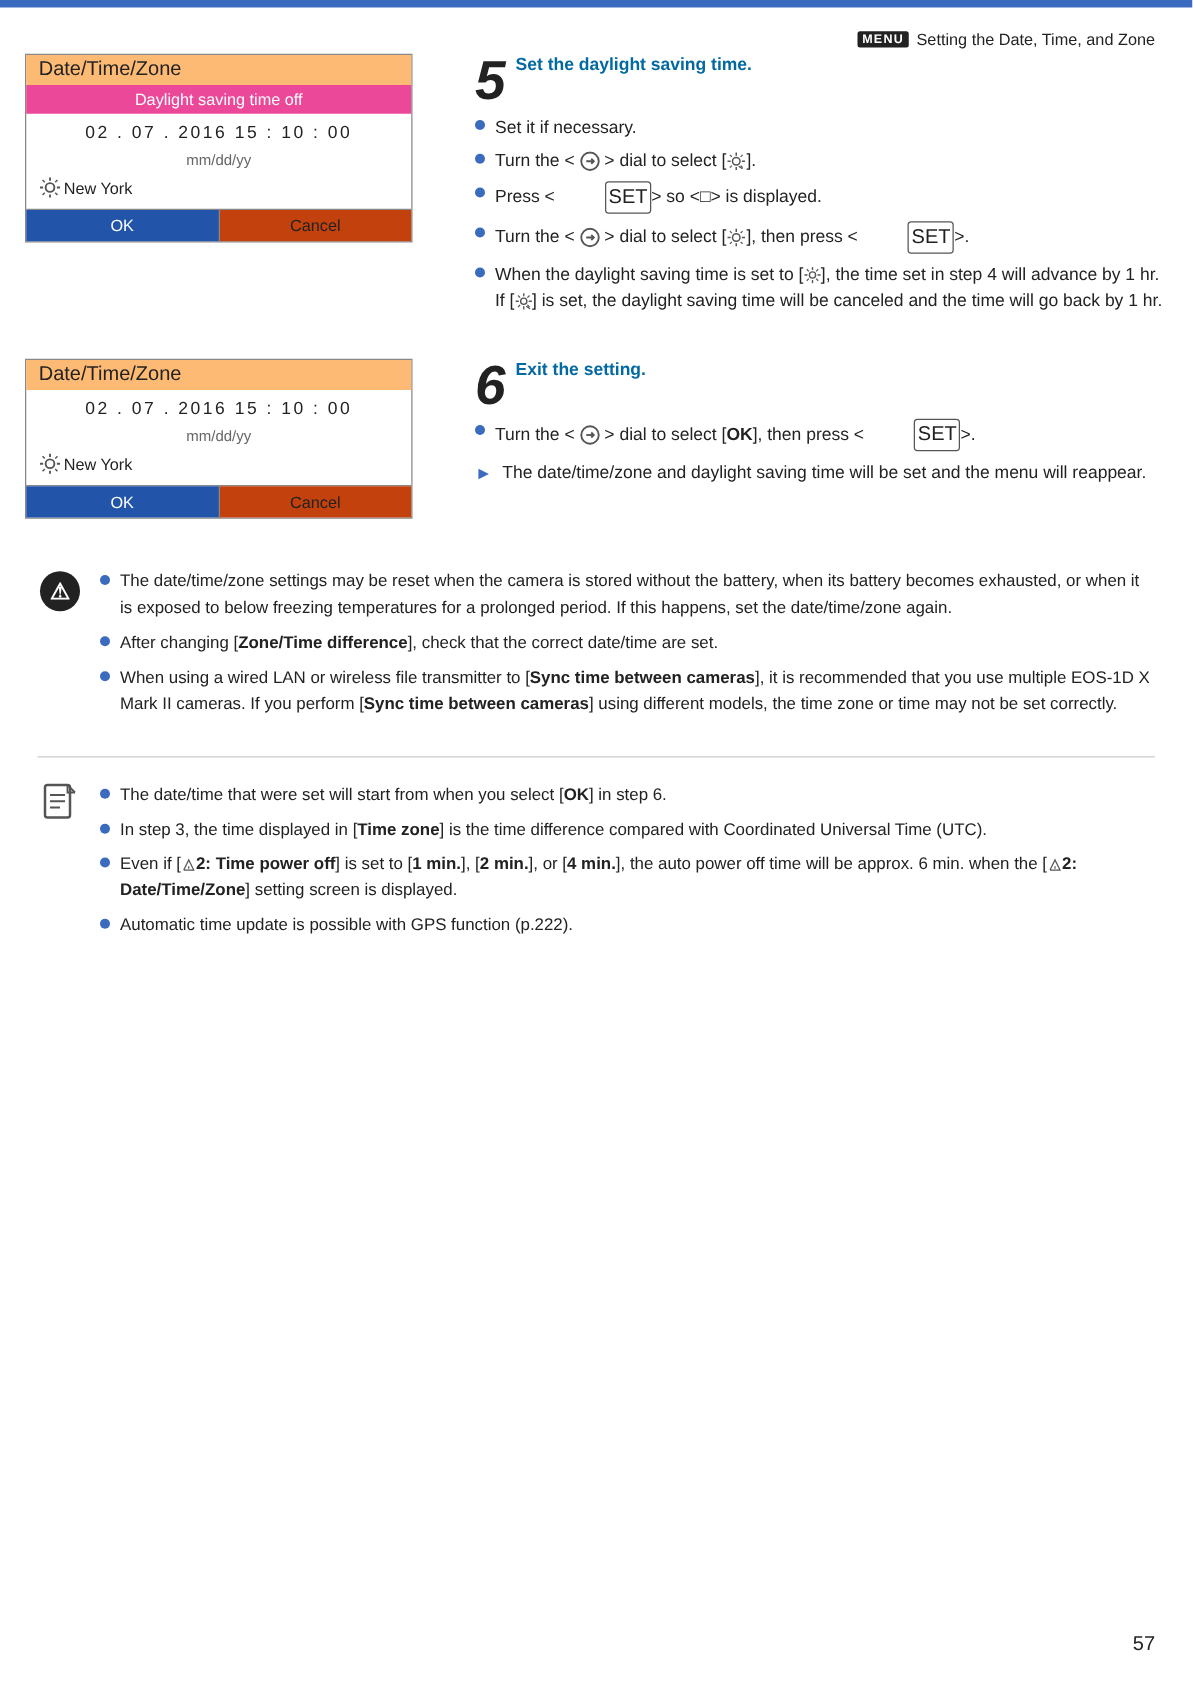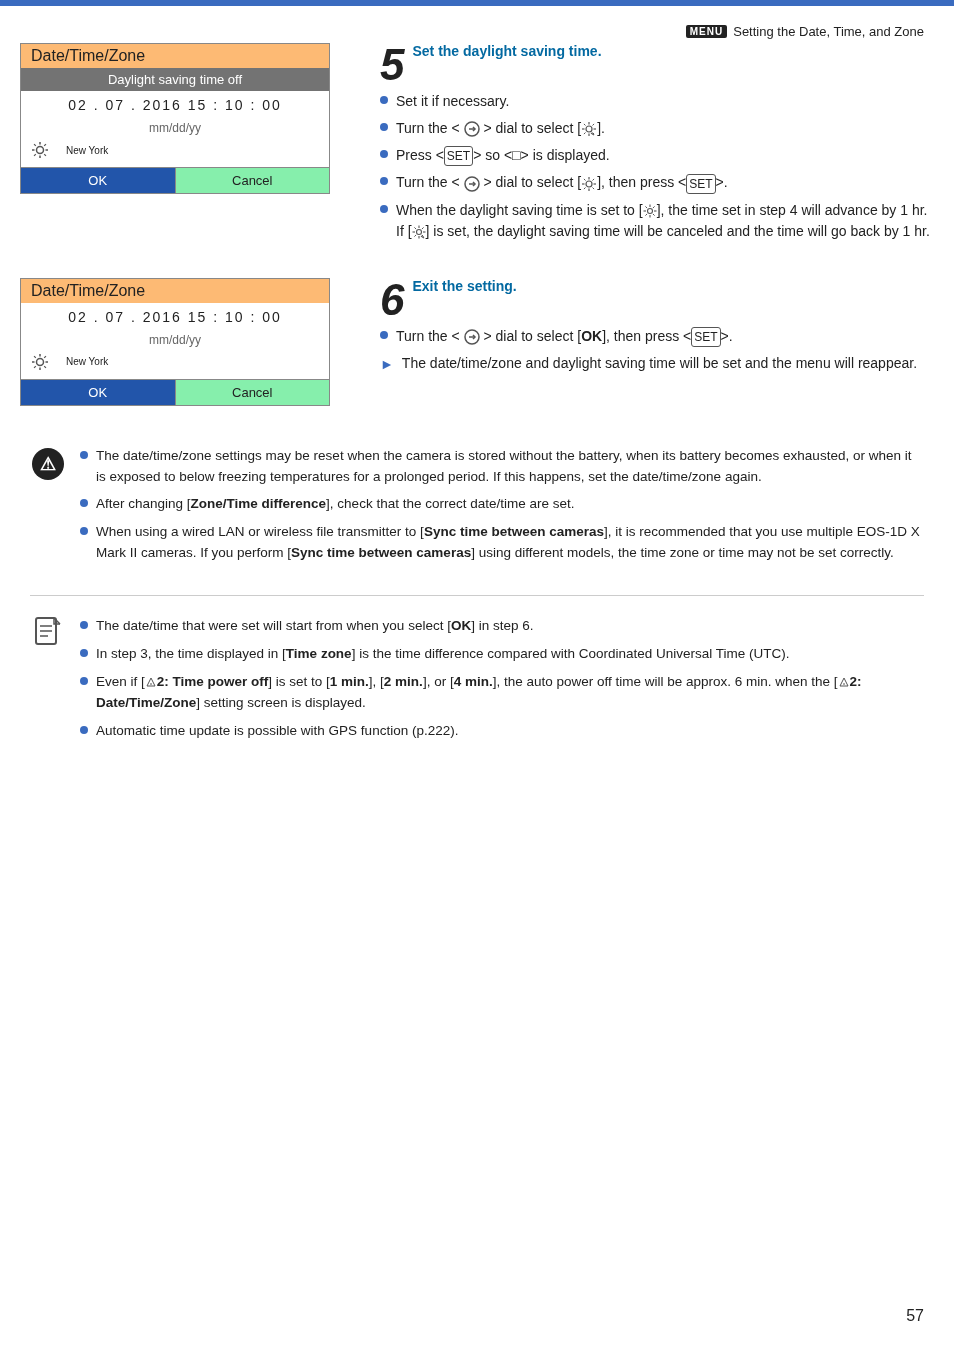--- a/index.html
+++ b/index.html
@@ -132,21 +132,21 @@
     }
 
     .dialog-row {
       padding: 4px 10px;
       text-align: center;
       font-size: 13px;
       color: #222;
     }
 
     .dialog-row.highlight {
-      background: #737373;
+      background: #ec4899;
       color: #fff;
     }
 
     .dialog-row.selected {
       background: #3a6bbf;
       color: #fff;
     }
 
     .dialog-date-row {
       padding: 6px 10px;
@@ -160,22 +160,22 @@
       padding: 2px 10px;
       text-align: center;
       font-size: 12px;
       color: #666;
     }
 
     .dialog-zone-row {
       padding: 4px 10px;
       display: flex;
       align-items: center;
-      gap: 17px;
-      font-size: 10px;
+      gap: 2px;
+      font-size: 13px;
       color: #222;
     }
 
     .zone-icon {
       width: 18px;
       height: 18px;
       display: flex;
       align-items: center;
       justify-content: center;
     }
@@ -186,21 +186,21 @@
       margin-top: 4px;
     }
 
     .dialog-btn {
       flex: 1;
       text-align: center;
       padding: 5px 0;
       font-size: 13px;
       cursor: pointer;
       border: none;
-      background: #86efac;
+      background: #c2410c;
       color: #222;
     }
 
     .dialog-btn:first-child {
       border-right: 1px solid #888;
     }
 
     .dialog-btn.selected-btn {
       background: #2255aa;
       color: #fff;
@@ -274,25 +274,26 @@
       width: 28px;
       height: 28px;
       display: flex;
       align-items: center;
       justify-content: center;
     }
 
     
     .symbol-small {
       display: inline-block;
-      font-size: 12px;
+      font-size: 16px;
       border: 1px solid #555;
       border-radius: 3px;
       padding: 0 2px;
       vertical-align: middle;
+      margin-left: 40px;
     }
 
     .step-header-row {
       display: flex;
       align-items: flex-start;
       gap: 8px;
     }
 
   </style>
 </head>

